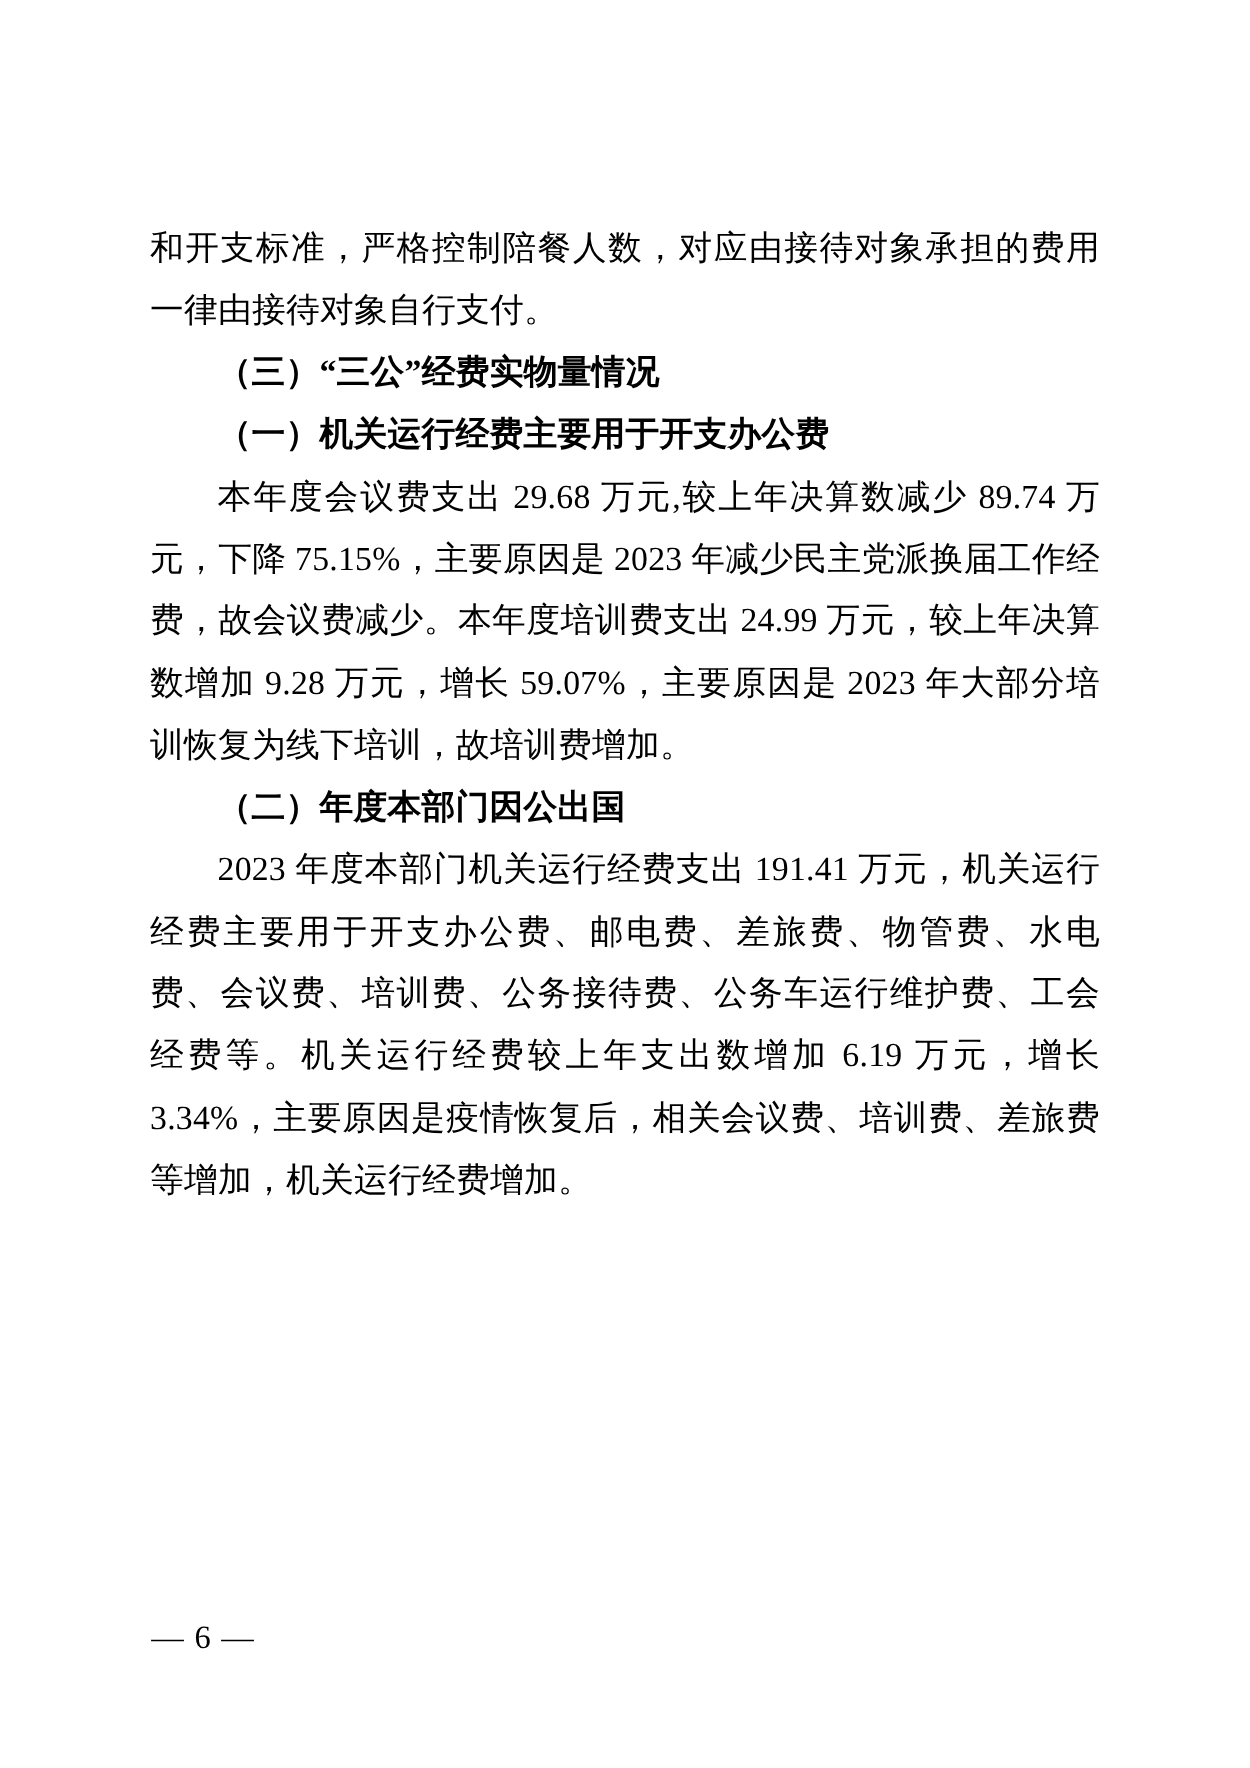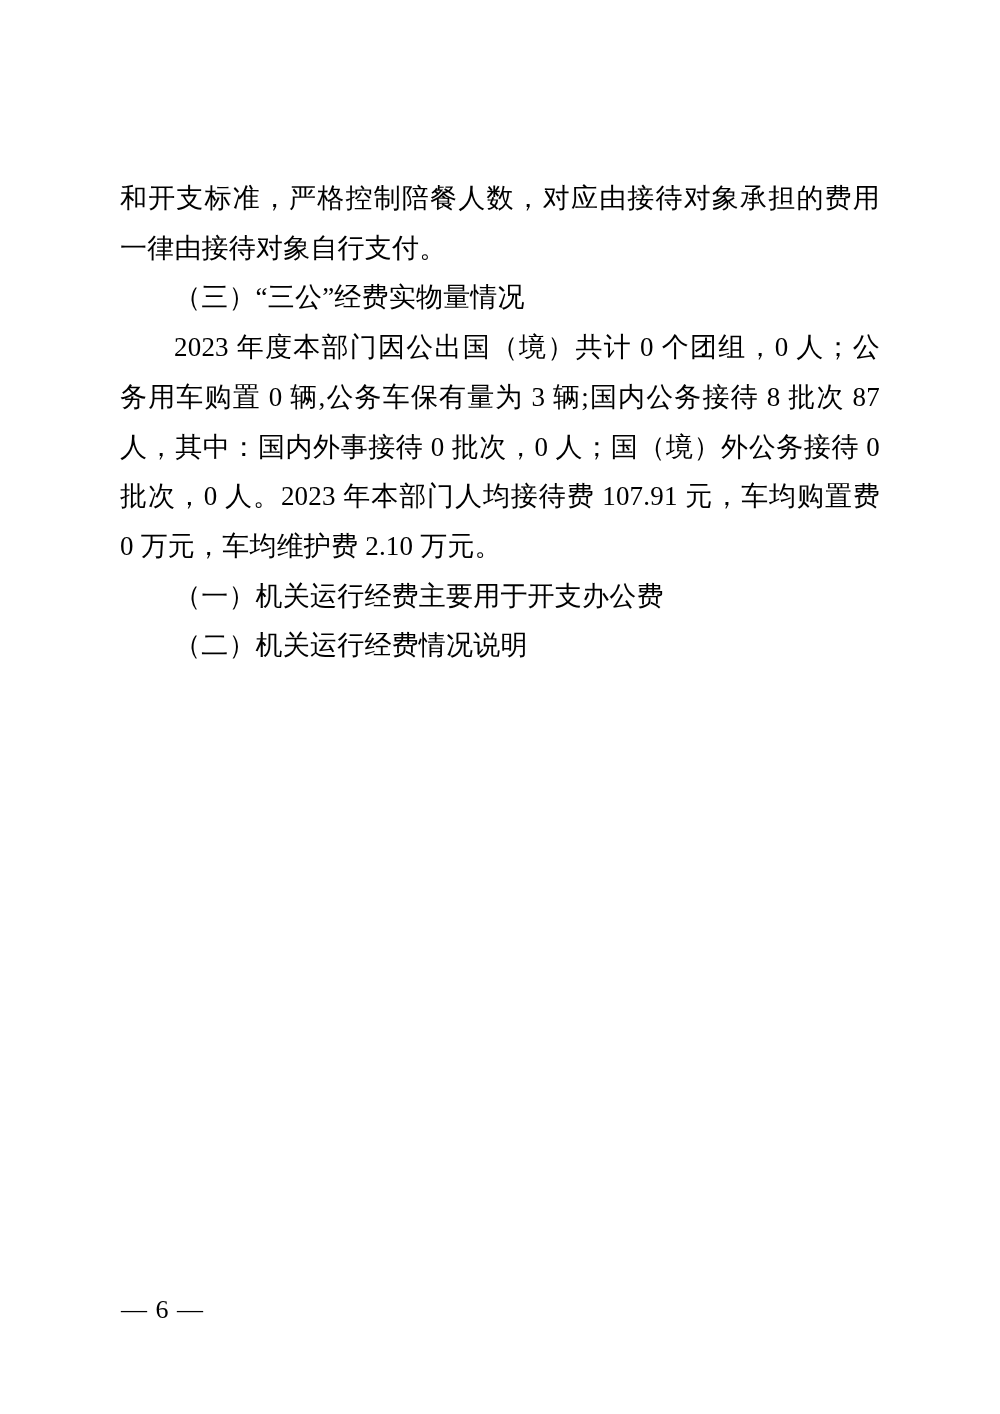--- a/index.html
+++ b/index.html
@@ -32,21 +32,21 @@
     font-size: 27px;
     line-height: 49.7px;
     text-align: justify;
     text-justify: inter-ideograph;
     letter-spacing: 0.2px;
   }
   .para       { text-indent: 2em; }
   .para-cont  { text-indent: 0; }
   .h-kai {
     text-indent: 2em;
-    font-weight: normal;
+    font-weight: bold;
     font-family: "Liberation Serif", "DejaVu Serif", serif;
   }
   .h-hei {
     text-indent: 2em;
     font-weight: bold;
     font-family: "Liberation Sans", "DejaVu Sans", sans-serif;
     font-size: 26.5px !important;
   }
   .footer {
     position: absolute;
@@ -61,25 +61,26 @@
 </head>
 <body>
 
 <div class="page">
 
   <div class="doc">
     <p class="para-cont">和开支标准，严格控制陪餐人数，对应由接待对象承担的费用一律由接待对象自行支付。</p>
 
     <p class="h-kai">（三）“三公”经费实物量情况</p>
 
-    <p class="para">2023 年度本部门因公出国（境）共计 0 个团组，0 人；公务用车购置 0 辆,公务车保有量为 3 辆;国内公务接待 8 批次 87 人，其中：国内外事接待 0 批次，0 人；国（境）外公务接待 0 批次，0 人。2023 年本部门人均接待费 107.91 元，车均购置费 0 万元，车均维护费 2.10 万元。</p>
 
 
     <p class="h-kai">（一）机关运行经费主要用于开支办公费</p>
 
+    <p class="para">本年度会议费支出 29.68 万元,较上年决算数减少 89.74 万元，下降 75.15%，主要原因是 2023 年减少民主党派换届工作经费，故会议费减少。本年度培训费支出 24.99 万元，较上年决算数增加 9.28 万元，增长 59.07%，主要原因是 2023 年大部分培训恢复为线下培训，故培训费增加。</p>
 
-    <p class="h-kai">（二）机关运行经费情况说明</p>
+    <p class="h-kai">（二）年度本部门因公出国</p>
 
+    <p class="para">2023 年度本部门机关运行经费支出 191.41 万元，机关运行经费主要用于开支办公费、邮电费、差旅费、物管费、水电费、会议费、培训费、公务接待费、公务车运行维护费、工会经费等。机关运行经费较上年支出数增加 6.19 万元，增长 3.34%，主要原因是疫情恢复后，相关会议费、培训费、差旅费等增加，机关运行经费增加。</p>
   </div>
 
   <div class="footer">— 6 —</div>
 
 </div>
 
 </body></html>

